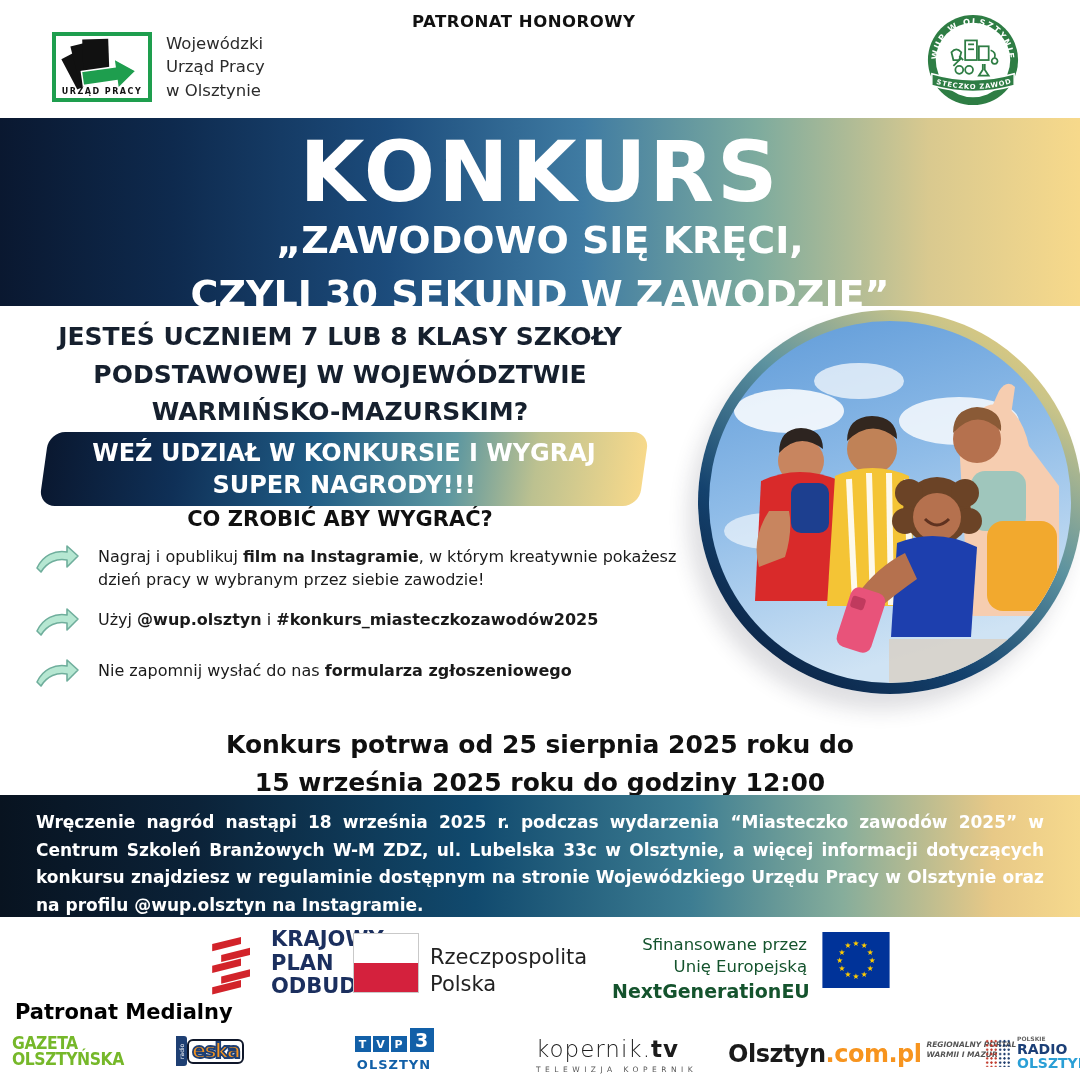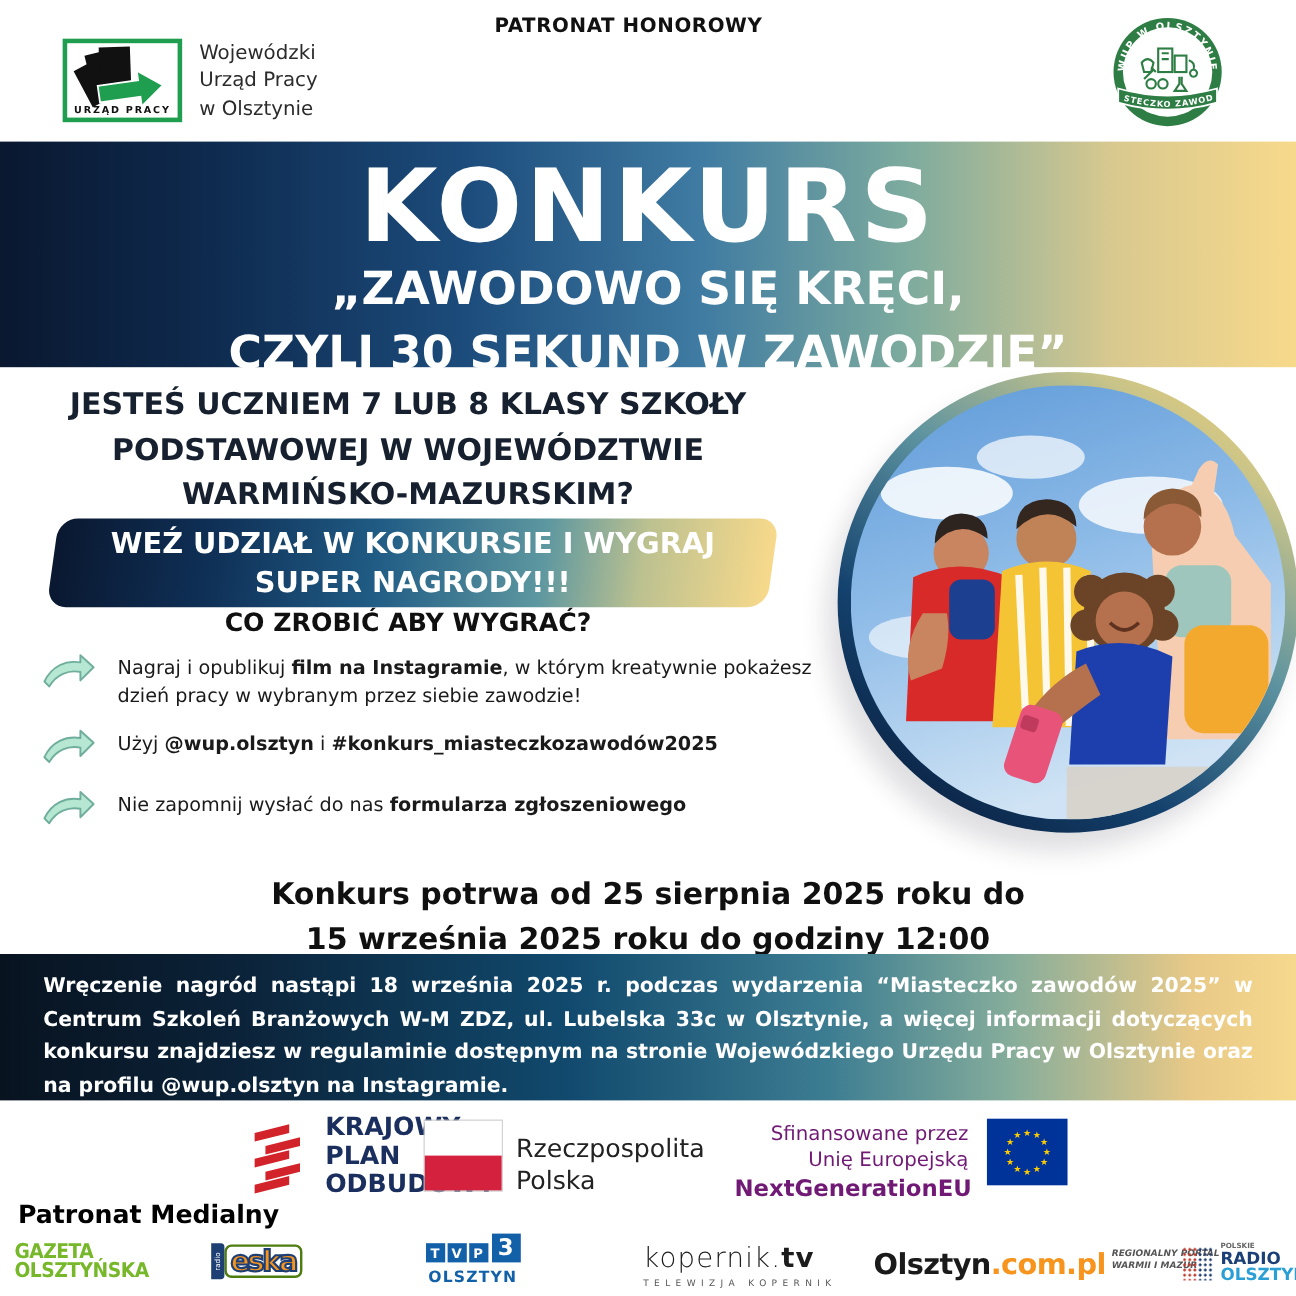--- a/index.html
+++ b/index.html
@@ -60,34 +60,34 @@
   }
   .award-banner p{margin:0;padding:14px 36px 0 36px;color:#fff;font-size:17px;font-weight:700;
     line-height:1.62;text-align:justify;}
   
   .kpo{position:absolute;left:205px;top:928px;display:flex;gap:12px;align-items:center;}
   .kpo-text{font-size:21px;font-weight:800;color:#1b2f5e;line-height:1.12;}
   .pl-flag{position:absolute;left:353px;top:933px;width:64px;height:58px;border:1px solid #c9c9c9;}
   .pl-flag .w{height:50%;background:#fff;}
   .pl-flag .r{height:50%;background:#d4213d;}
   .pl-text{position:absolute;left:430px;top:944px;font-size:21px;color:#222;line-height:1.3;}
-  .eu-text{position:absolute;left:612px;top:934px;width:195px;text-align:right;color:#701a75;line-height:1.35;}
+  .eu-text{position:absolute;left:612px;top:934px;width:195px;text-align:right;color:#14532d;line-height:1.35;}
   .eu-text .s{font-size:16.5px;display:block;}
   .eu-text .b{font-size:19px;font-weight:700;display:block;}
   .eu-flag{position:absolute;left:822px;top:932px;width:68px;height:56px;}
   
   .patronat-medialny{position:absolute;left:15px;top:1000px;font-size:21px;font-weight:800;color:#000;}
   .m-gazeta{position:absolute;left:12px;top:1036px;font-size:17px;font-weight:800;color:#76b82a;
     line-height:.92;letter-spacing:-.5px;transform:scaleX(.92);transform-origin:left;}
   .m-eska{position:absolute;left:176px;top:1036px;display:flex;align-items:center;}
   .m-eska .tag{width:11px;height:30px;background:#1e3f73;color:#fff;font-size:6px;display:flex;
     align-items:center;justify-content:center;writing-mode:vertical-rl;transform:rotate(180deg);
     border-radius:3px 0 0 3px;}
-  .m-eska .word{font-size:24px;font-weight:800;color:#f7941e;letter-spacing:-2px;
-    -webkit-text-stroke:1.8px #1e3f73;padding:0 3px;background:#fff;border:2px solid #4d7c0f;border-radius:6px;line-height:1;}
+  .m-eska .word{font-size:21px;font-weight:800;color:#f7941e;letter-spacing:-2px;
+    -webkit-text-stroke:1.8px #1e3f73;padding:0 3px;background:#fff;border:2px solid #0f172a;border-radius:6px;line-height:1;}
   .m-tvp{position:absolute;left:352px;top:1028px;width:84px;text-align:center;}
   .m-tvp .row{display:flex;gap:2px;justify-content:center;align-items:flex-end;}
   .m-tvp .sq{width:16px;height:16px;background:#1260a8;color:#fff;font-size:11px;font-weight:700;
     display:flex;align-items:center;justify-content:center;}
   .m-tvp .big{width:24px;height:24px;background:#1260a8;color:#fff;font-size:19px;font-weight:800;
     display:flex;align-items:center;justify-content:center;margin-left:1px;}
   .m-tvp .city{margin-top:5px;font-size:13px;font-weight:800;color:#1260a8;letter-spacing:1px;}
   .m-kopernik{position:absolute;left:536px;top:1036px;color:#1c1c1c;}
   .m-kopernik .name{font-size:23px;font-weight:300;letter-spacing:1px;}
   .m-kopernik .name b{font-weight:800;}

